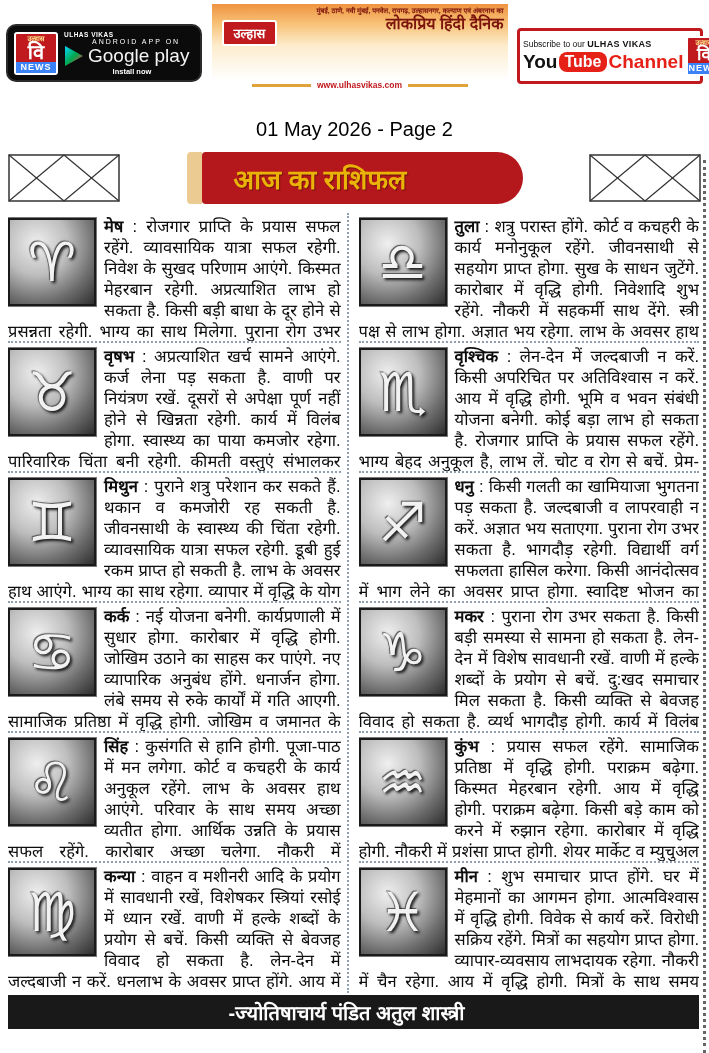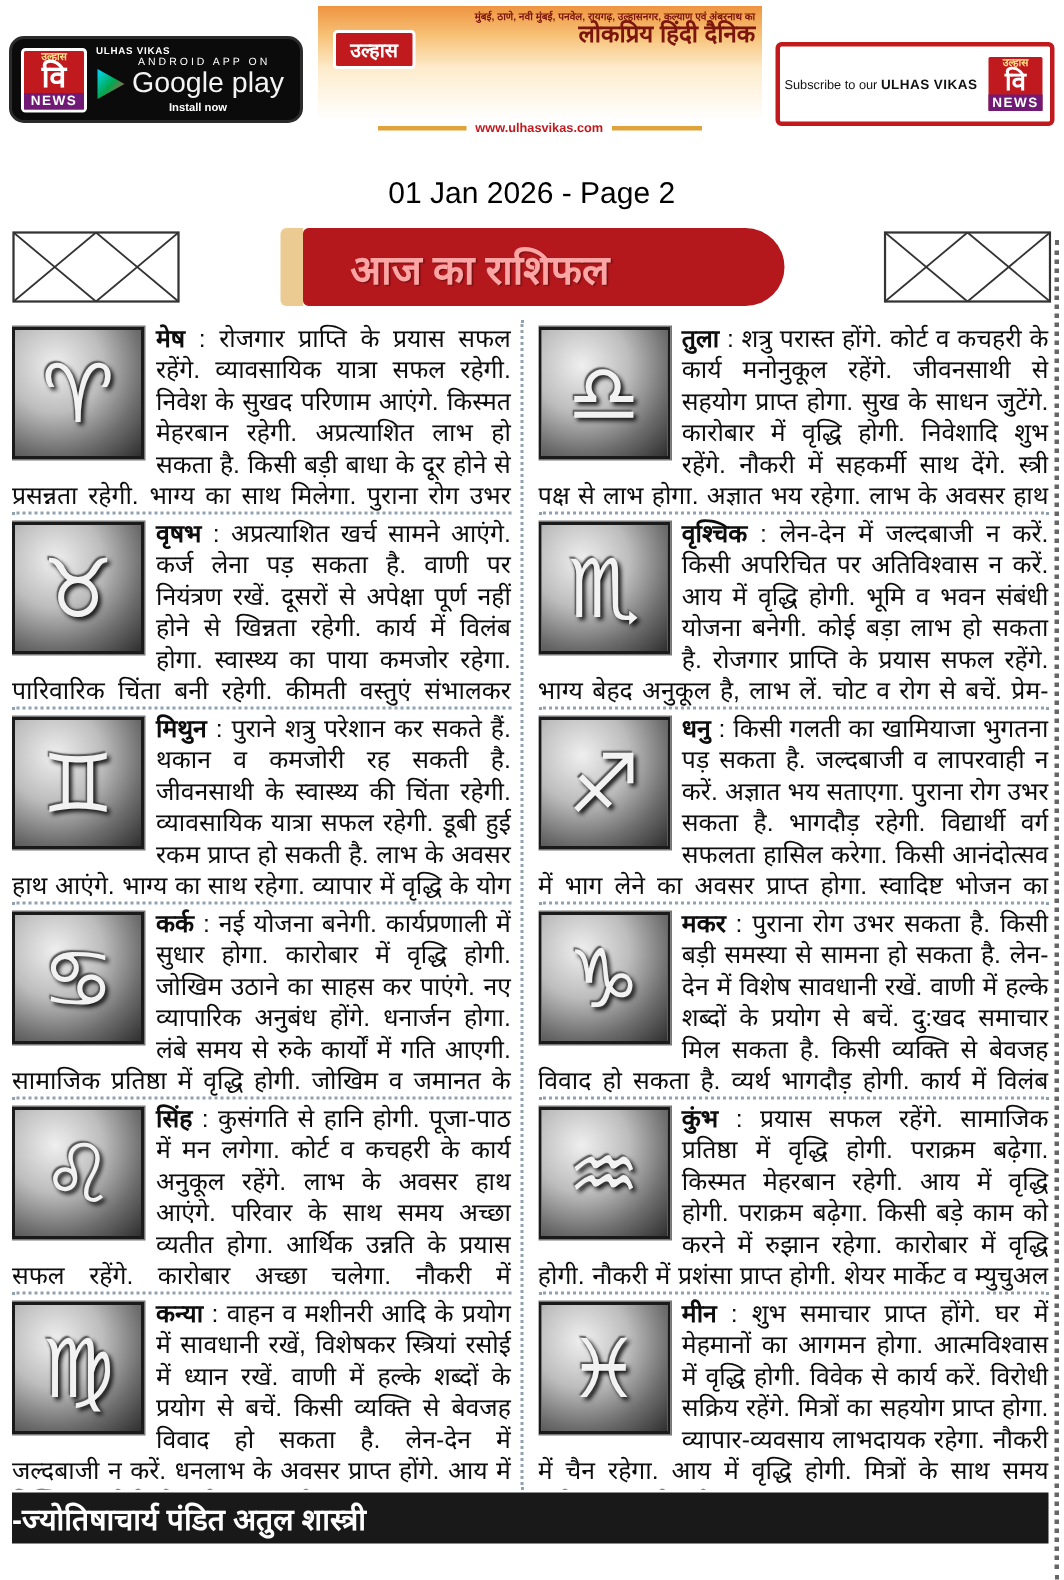--- a/index.html
+++ b/index.html
@@ -18,21 +18,21 @@
 
   
   .app-badge {
     margin-top:20px; width:196px; height:58px; background:#0b0b0b;
     border-radius:10px; border:2px solid #2b2b2b;
     display:flex; align-items:center; padding:3px 6px; gap:6px;
   }
   .vi-logo { width:44px; text-align:center; background:#c01a1e; border:2px solid #fff; border-radius:3px; line-height:1; padding-top:1px; }
   .vi-logo .vi-top { display:block; color:#ffe28a; font-size:7px; font-weight:bold; }
   .vi-logo .vi-char { display:block; color:#fff; font-size:20px; font-weight:bold; }
-  .vi-logo .vi-news { display:block; background:#701a75; color:#fff; font-size:9px; font-weight:bold; letter-spacing:1px; padding:1px 0; }
+  .vi-logo .vi-news { display:block; background:#3b82f6; color:#fff; font-size:9px; font-weight:bold; letter-spacing:1px; padding:1px 0; }
   .app-badge-right { flex:1; color:#fff; }
   .ab-brand { font-size:6.5px; font-weight:bold; letter-spacing:.5px; }
   .ab-row { display:flex; align-items:center; gap:4px; }
   .ab-line1 { font-size:7px; letter-spacing:2px; margin-left:28px; }
   .ab-store { font-size:19px; color:#f4f4f4; font-weight:normal; }
   .ab-cta { font-size:7.5px; font-weight:bold; margin-left:6px;text-align:center; }
   .play-tri { width:20px; height:22px; flex:0 0 auto; }
 
   
   .masthead { width:296px; text-align:center; position:relative; }
@@ -88,42 +88,42 @@
 
   
   .banner-row { display:flex; align-items:center; justify-content:space-between; padding:0 8px; margin-top:10px; height:54px; }
   .xbox { width:112px; height:48px; }
   .banner { display:flex; height:52px; width:336px; }
   .banner-tab { width:15px; background:#eccb92; border-radius:4px 0 0 4px; }
   .banner-main {
     flex:1; background:#b5181c; border-radius:4px 28px 28px 4px;
     display:flex; align-items:center; padding-left:32px;
   }
-  .banner-title { color:#fca5a5; font-size:27px; font-weight:bold; text-shadow:1px 1px 1px rgba(0,0,0,.4); }
+  .banner-title { color:#eab308; font-size:27px; font-weight:bold; text-shadow:1px 1px 1px rgba(0,0,0,.4); }
 
   
   .grid { display:flex; padding:0 10px 0 8px; margin-top:8px; gap:10px; }
   .col { width:50%; }
   .col.left { border-right:2px dotted #8fa0b0; padding-right:6px; }
   .entry { height:130px; overflow:hidden; border-bottom:2px dotted #8fa0b0; padding-top:3px; }
   .entry.last { border-bottom:none; }
   .zimg {
     float:left; width:88px; height:88px; margin:2px 8px 2px 0;
     border:2px solid #1a1a1a; outline:1px solid #777;
     background:radial-gradient(circle at 32% 28%,#efefef 0%,#bdbdbd 38%,#6e6e6e 70%,#2f2f2f 100%);
     display:flex; align-items:center; justify-content:center;
   }
   .zsym { font-size:54px; color:#f2f2f2; text-shadow:2px 2px 3px #111, -1px -1px 1px #555; font-family:"DejaVu Sans",sans-serif; }
   .ztext { font-size:16.5px; line-height:21px; text-align:justify; color:#0d0d0d; }
   .zname { font-weight:bold; }
 
   
   .footer-bar {
     margin:2px 10px 0 8px; height:34px; background:#191919;
-    display:flex; align-items:center; justify-content:flex-start; padding-right:14px;
+    display:flex; align-items:center; justify-content:center; padding-right:14px;
   }
   .footer-author { color:#fff; font-size:20px; font-weight:bold; }
 </style>
 </head>
 <body>
 
 <div class="page-edge"></div>
 
 <div class="header">
 
@@ -162,31 +162,36 @@
     <div class="mast-site">
       <span class="bar"></span>
       <span class="site-text">www.ulhasvikas.com</span>
       <span class="bar"></span>
     </div>
   </div>
 
   <div class="yt-badge">
     <div class="yt-left">
       <div class="yt-line1"><span>Subscribe to our </span><b>ULHAS VIKAS</b></div>
+      <div class="yt-line2">
+        <span class="yt-you">You</span>
+        <span class="yt-tube">Tube</span>
+        <span class="yt-channel">Channel</span>
+      </div>
     </div>
     <div class="vi-logo">
       <span class="vi-top">उल्हास</span>
       <span class="vi-char">वि</span>
       <span class="vi-news">NEWS</span>
     </div>
   </div>
 </div>
 
 <div class="epaper">
-  <div class="epaper-page">01 Jan 2026 - Page 2</div>
+  <div class="epaper-page">01 May 2026 - Page 2</div>
 </div>
 
 <div class="banner-row">
   <svg class="xbox" viewBox="0 0 112 48">
     <rect x="1" y="1" width="110" height="46" fill="none" stroke="#333" stroke-width="1.5"></rect>
     <line x1="1" y1="1" x2="56" y2="47" stroke="#333" stroke-width="1.2"></line>
     <line x1="56" y1="1" x2="1" y2="47" stroke="#333" stroke-width="1.2"></line>
     <line x1="56" y1="1" x2="111" y2="47" stroke="#333" stroke-width="1.2"></line>
     <line x1="111" y1="1" x2="56" y2="47" stroke="#333" stroke-width="1.2"></line>
   </svg>

